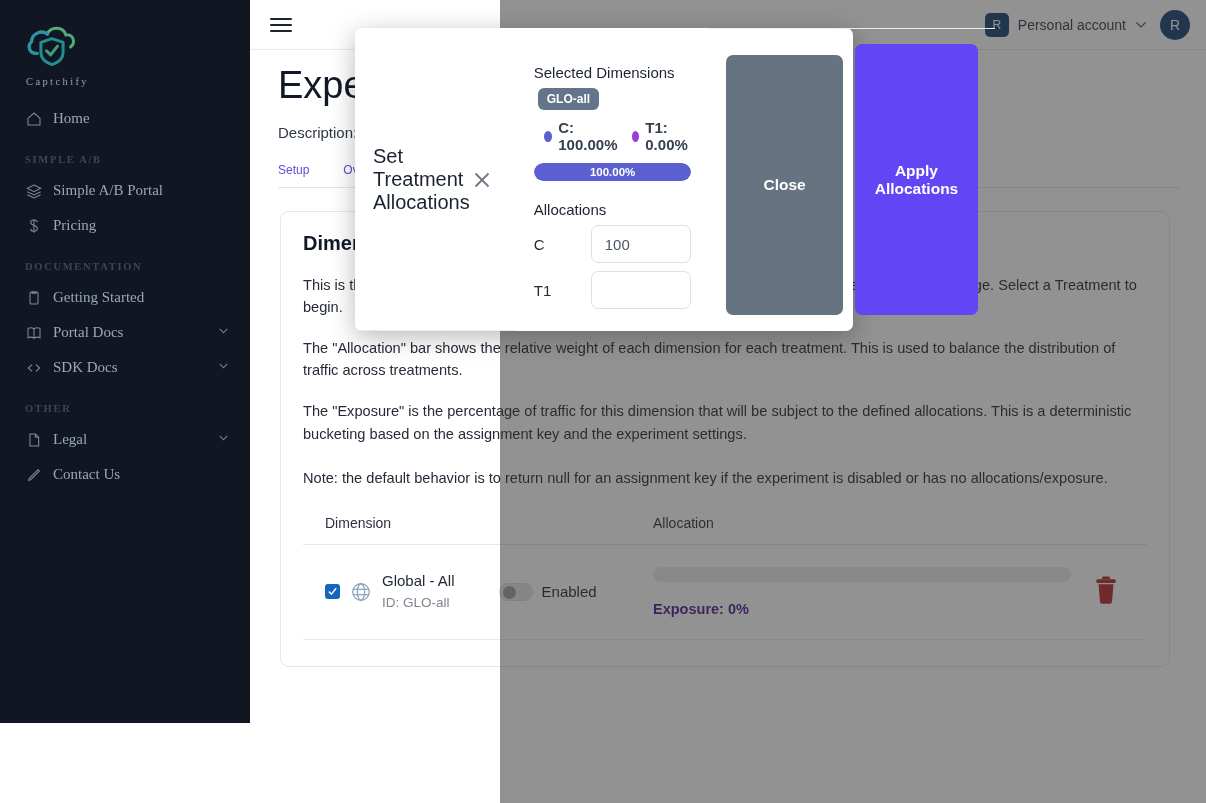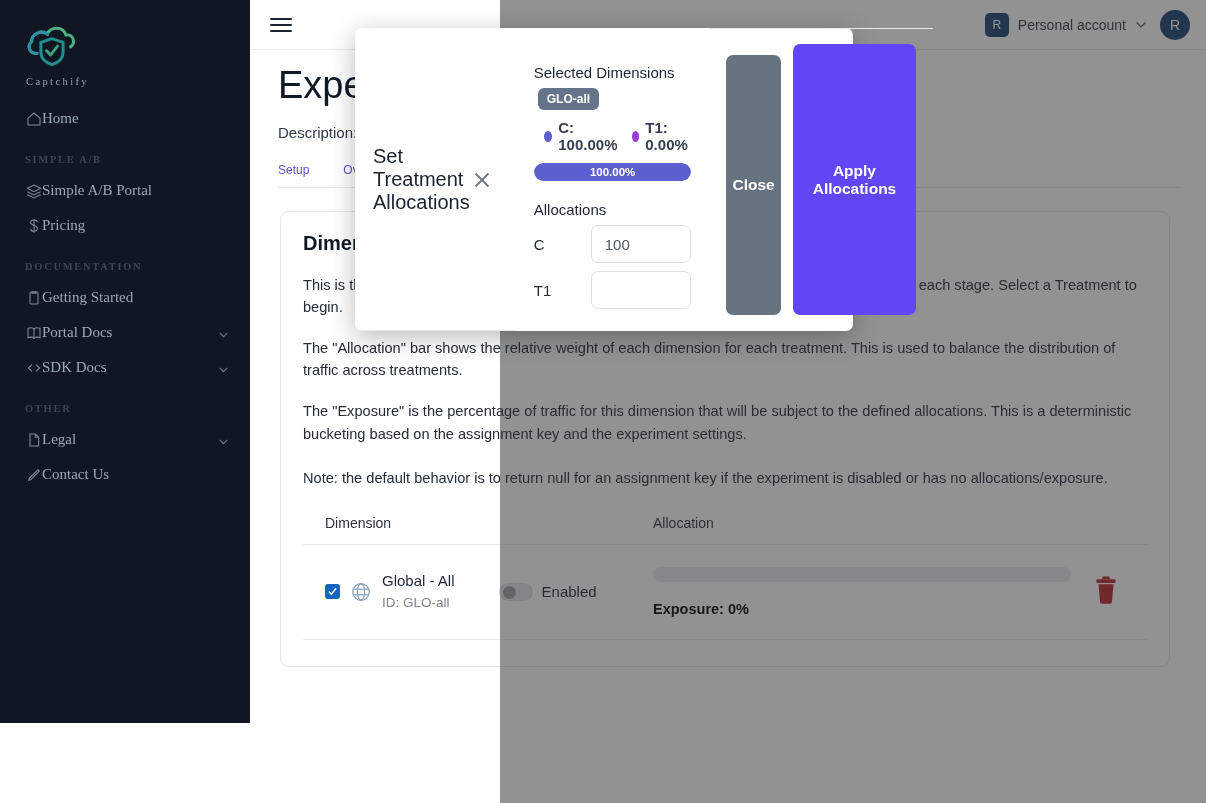--- a/index.html
+++ b/index.html
@@ -26,21 +26,21 @@
   .brand-logo { width: 56px; height: 50px; display:block; }
   .brand-name {
     font-size: 10.5px; letter-spacing: 2.4px; color: #93a2b4;
     margin-top: 4px; padding-left: 2px;
   }
   .nav-section {
     font-size: 10.5px; letter-spacing: 1.7px; font-weight: bold;
     color: #3d4654; padding: 18px 0 8px 25px; text-transform: uppercase;
   }
   .nav-item {
-    display: flex; align-items: flex-end; 
+    display: flex; align-items: flex-start; gap: 11px;
     padding: 9px 20px 9px 25px; color: #9aa7b7; font-size: 15px;
     cursor: pointer; position: relative;
   }
   .nav-item .ico { width: 17px; height: 17px; flex: 0 0 17px; display:flex; align-items:center; justify-content:center; color:#7c8a9c; }
   .nav-item .ico svg { width: 16px; height: 16px; stroke: currentColor; fill: none; stroke-width: 1.6; }
   .nav-label { flex: 1; }
   .chev { width: 13px; height: 13px; color: #6d7a8b; }
   .chev svg { width: 13px; height: 13px; stroke: currentColor; fill: none; stroke-width: 2; }
 
   
@@ -103,21 +103,21 @@
   .toggle {
     width: 34px; height: 18px; border-radius: 10px; background: #e3e5e8;
     border: 1px solid #d6d9dd; position: relative; cursor: pointer; flex: 0 0 34px;
   }
   .toggle .knob {
     position: absolute; top: 2px; left: 3px; width: 13px; height: 13px;
     border-radius: 50%; background: #9aa0a7;
   }
   .toggle-label { font-size: 15px; color: #1f2734; }
   .alloc-bar-empty { height: 15px; border-radius: 8px; background: #e8eaed; width: 418px; }
-  .exposure { font-size: 14.5px; font-weight: bold; color: #000000; margin-top: 19px; }
+  .exposure { font-size: 14.5px; font-weight: bold; color: #4c1d95; margin-top: 19px; }
   .trash { width: 26px; height: 30px; color: #b9262c; cursor: pointer; }
   .trash svg { width: 26px; height: 30px; fill: currentColor; }
 
   
   .overlay {
     position: absolute; left: 250px; top: 0; width: 956px; height: 803px;
     background: rgba(46,46,46,0.52); z-index: 40;
   }
   .modal {
     position: absolute; left: 355px; top: 28px; width: 498px;
@@ -157,21 +157,21 @@
     width: 100px; height: 38px; border: 1px solid #dde0e5; border-radius: 7px;
     font-size: 15px; color: #4e5663; padding: 0 13px; outline: none;
     font-family: "Liberation Sans", sans-serif; background: #fff;
   }
   .alloc-input::placeholder { color: #aab0b8; }
   .modal-foot {
     border-top: 1px solid #e7eaee; padding: 15px 17px 16px 17px;
     display: flex; justify-content: flex-end; gap: 12px;
   }
   .btn { border: none; border-radius: 7px; font-size: 15.5px; font-weight: bold; cursor: pointer; font-family: "Liberation Sans", sans-serif; }
-  .btn-close { background: #667380; color: #fff; padding: 11px 6px; margin-top: 11px; }
+  .btn-close { background: #667380; color: #fff; padding: 11px 37px; margin-top: 11px; }
   .btn-apply { background: #6246f5; color: #fff; padding: 11px 20px; }
 </style>
 </head>
 <body>
 
 <div class="app">
 
   <aside class="sidebar">
     <div class="brand">
       <svg class="brand-logo" viewBox="0 0 60 54">

